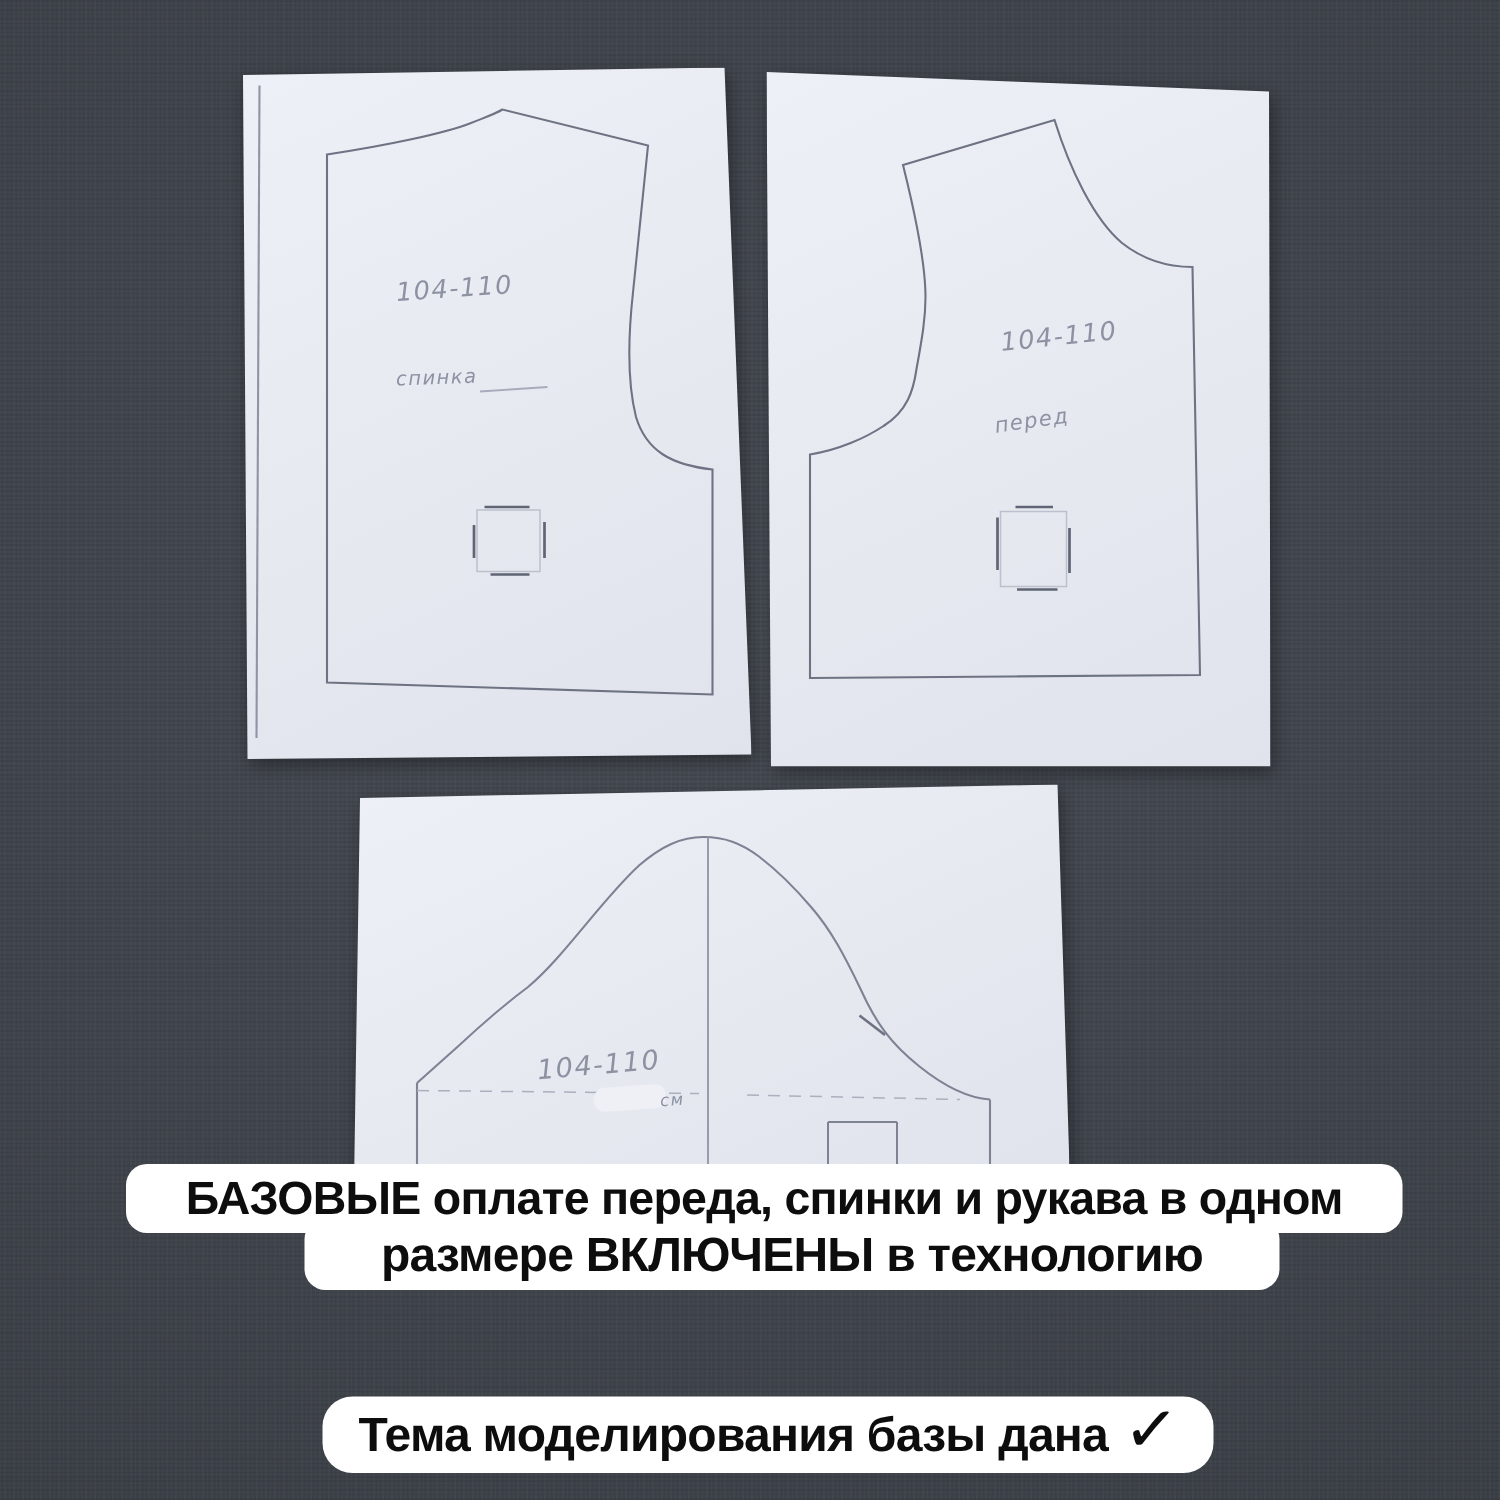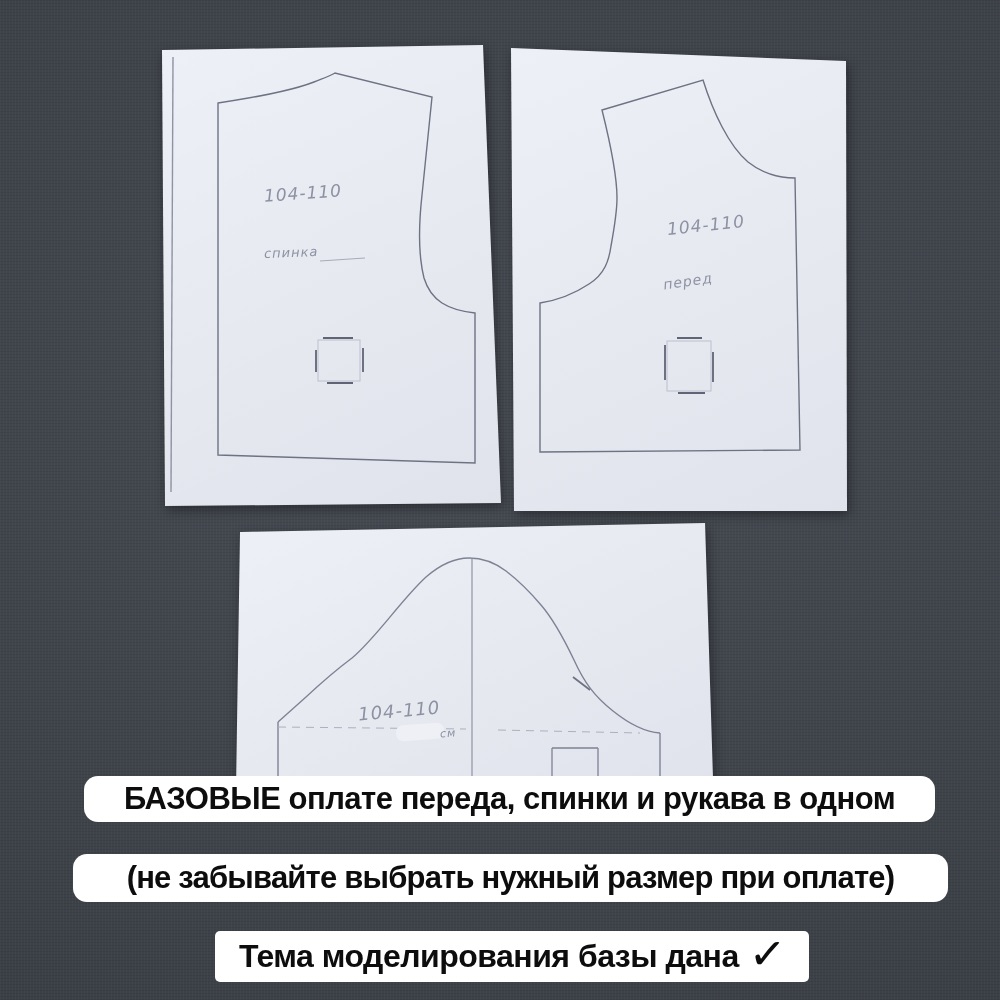--- a/index.html
+++ b/index.html
@@ -21,21 +21,21 @@
   .hw{
     position:absolute;color:#8d92a3;font-style:italic;
     font-family:"DejaVu Sans", sans-serif;letter-spacing:1px;white-space:nowrap;
   }
   .cap{
     position:absolute;background:#ffffff;display:flex;align-items:center;justify-content:center;
     color:#0d0d0d;font-weight:700;white-space:nowrap;z-index:5;
   }
   .r14{border-radius:14px;}
   .footer-box{
-    position:absolute;background:#ffffff;border-radius:5px;display:flex;align-items:center;
+    position:absolute;background:#ffffff;border-radius:20px;display:flex;align-items:center;
     justify-content:center;color:#0d0d0d;font-weight:700;white-space:nowrap;z-index:5;gap:10px;
   }
   .check{
     font-family:"DejaVu Sans", sans-serif;font-weight:700;font-size:44px;line-height:1;
     transform:rotate(4deg);margin-top:-6px;
   }
 </style>
 </head>
 <body>
 
@@ -112,20 +112,20 @@
         <path d="M316,228 L362,228 M316,228 L316,268 M362,228 L362,268" stroke="#7e8394" stroke-width="1.3" fill="none"></path>
 
         <rect x="160" y="204" width="48" height="16" rx="7" fill="#eef0f6" transform="rotate(-4 184 212)"></rect>
       </svg>
       <div class="hw" style="left:122px;top:180px;font-size:18px;transform:rotate(-5deg);">104-110</div>
       <div class="hw" style="left:204px;top:207px;font-size:11px;transform:rotate(-4deg);">см</div>
     </div>
   </div>
 
   <div class="cap r14" style="left:84px;top:776px;width:851px;height:46px;font-size:31px;letter-spacing:-0.5px;">БАЗОВЫЕ оплате переда, спинки и рукава в одном</div>
-  <div class="cap r14" style="left:73px;top:854px;width:875px;height:48px;font-size:31px;letter-spacing:-0.8px;">(не забывайте выбрать нужный размер при оплате)</div>
+  <div class="cap r14" style="left:203px;top:812px;width:650px;height:48px;font-size:32px;letter-spacing:-0.5px;z-index:4;">размере ВКЛЮЧЕНЫ в технологию</div>
 
   <div class="footer-box" style="left:215px;top:931px;width:594px;height:51px;font-size:32px;letter-spacing:-0.5px;">
     <span>Тема моделирования базы дана</span>
     <span class="check">✓</span>
   </div>
 
 </div>
 
 </body></html>

